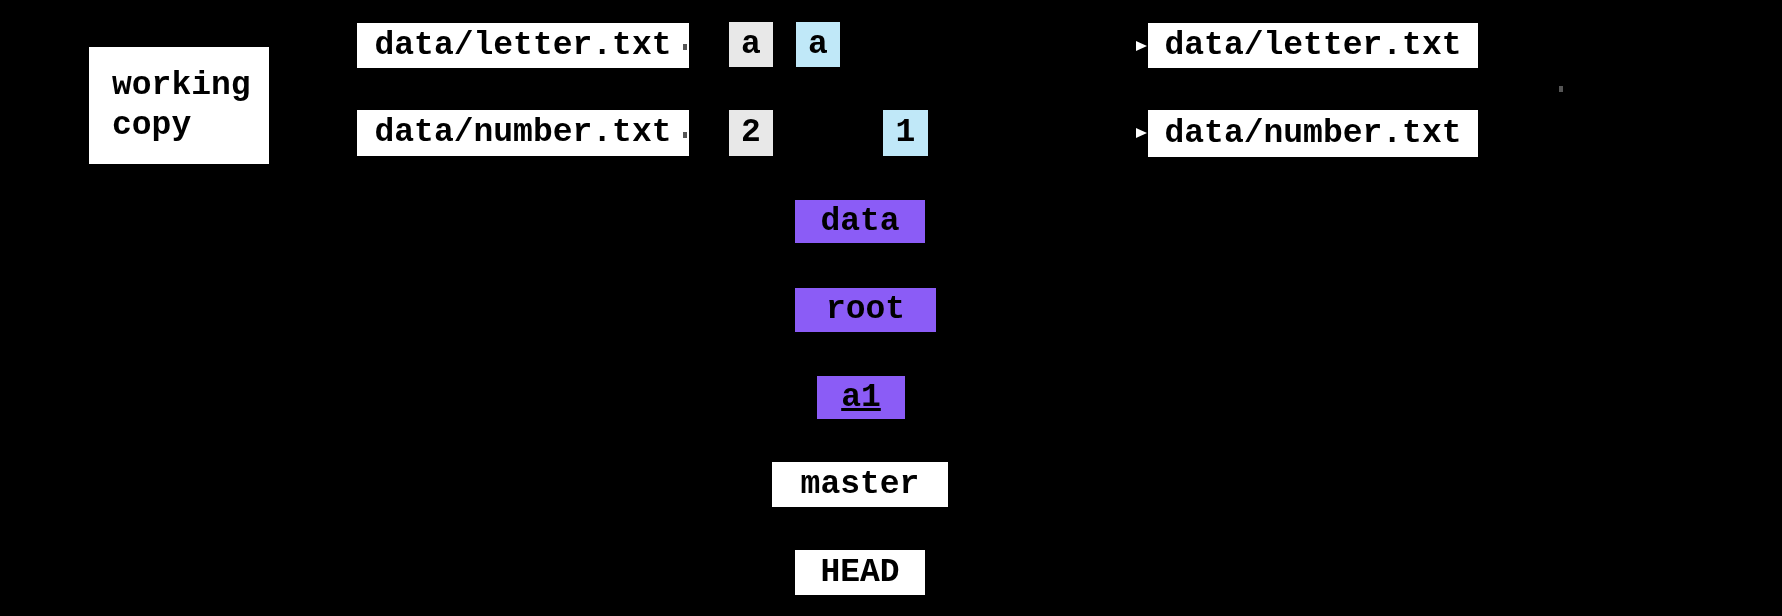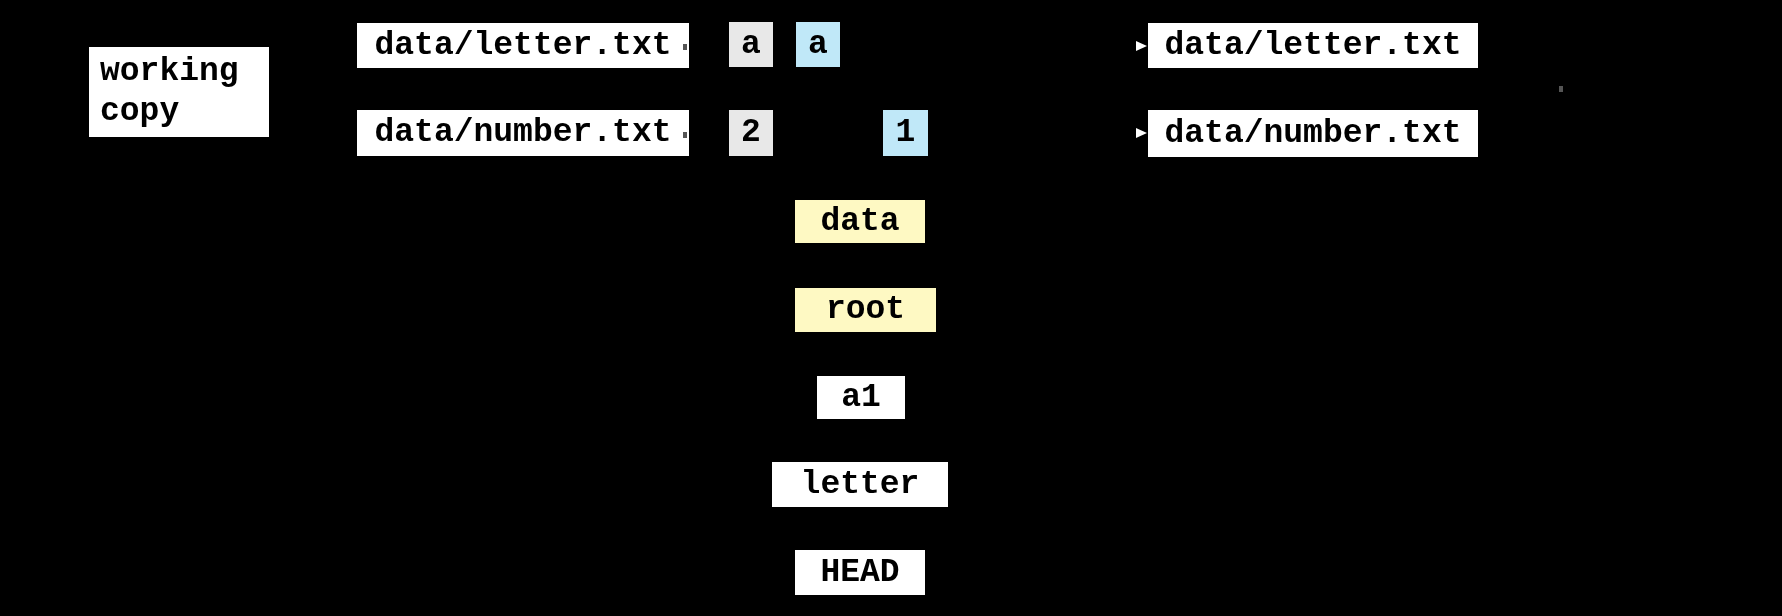--- a/index.html
+++ b/index.html
@@ -23,26 +23,26 @@
     display: flex;
     align-items: center;
     justify-content: center;
     white-space: pre-line;
     line-height: 40px;
     box-sizing: border-box;
   }
   .white  { background: #ffffff; }
   .gray   { background: #e8e8e8; }
   .blue   { background: #c0e8f8; }
-  .green  { background: #fef9c3; }
-  .pink   { background: #ffffff; }
+  .green  { background: #8b5cf6; }
+  .pink   { background: #8b5cf6; text-decoration: underline; }
 
   
-  .n-working-copy { left: 89px;  top: 47px;  width: 180px; height: 90px;
-                    justify-content: flex-start; padding-left: 11px; }
+  .n-working-copy { left: 89px;  top: 47px;  width: 180px; height: 117px;
+                    justify-content: flex-start; padding-left: 23px; }
   .n-wc-letter    { left: 357px; top: 23px;  width: 332px; height: 45px; }
   .n-wc-number    { left: 357px; top: 110px; width: 332px; height: 46px; }
   .n-blob-wc-a    { left: 729px; top: 22px;  width: 44px;  height: 45px; }
   .n-blob-ix-a    { left: 796px; top: 22px;  width: 44px;  height: 45px; }
   .n-blob-wc-2    { left: 729px; top: 110px; width: 44px;  height: 46px; }
   .n-blob-ix-1    { left: 883px; top: 110px; width: 45px;  height: 46px; }
   .n-tree-data    { left: 795px; top: 200px; width: 130px; height: 43px; }
   .n-tree-root    { left: 795px; top: 288px; width: 141px; height: 44px; }
   .n-commit-a1    { left: 817px; top: 376px; width: 88px;  height: 43px; }
   .n-ref-master   { left: 772px; top: 462px; width: 176px; height: 45px; }
@@ -90,21 +90,21 @@
   <div class="node gray n-blob-wc-2">2</div>
 
   <div class="node blue n-blob-ix-1">1</div>
 
   <div class="node green n-tree-data">data</div>
 
   <div class="node green n-tree-root">root</div>
 
   <div class="node pink n-commit-a1">a1</div>
 
-  <div class="node white n-ref-master">letter</div>
+  <div class="node white n-ref-master">master</div>
 
   <div class="node white n-ref-head">HEAD</div>
 
   <div class="node white n-ix-letter">data/letter.txt</div>
 
   <div class="node white n-ix-number">data/number.txt</div>
 
 
   <div class="arrow-frag af-ix-letter"></div>
   <div class="arrow-frag af-ix-number"></div>

